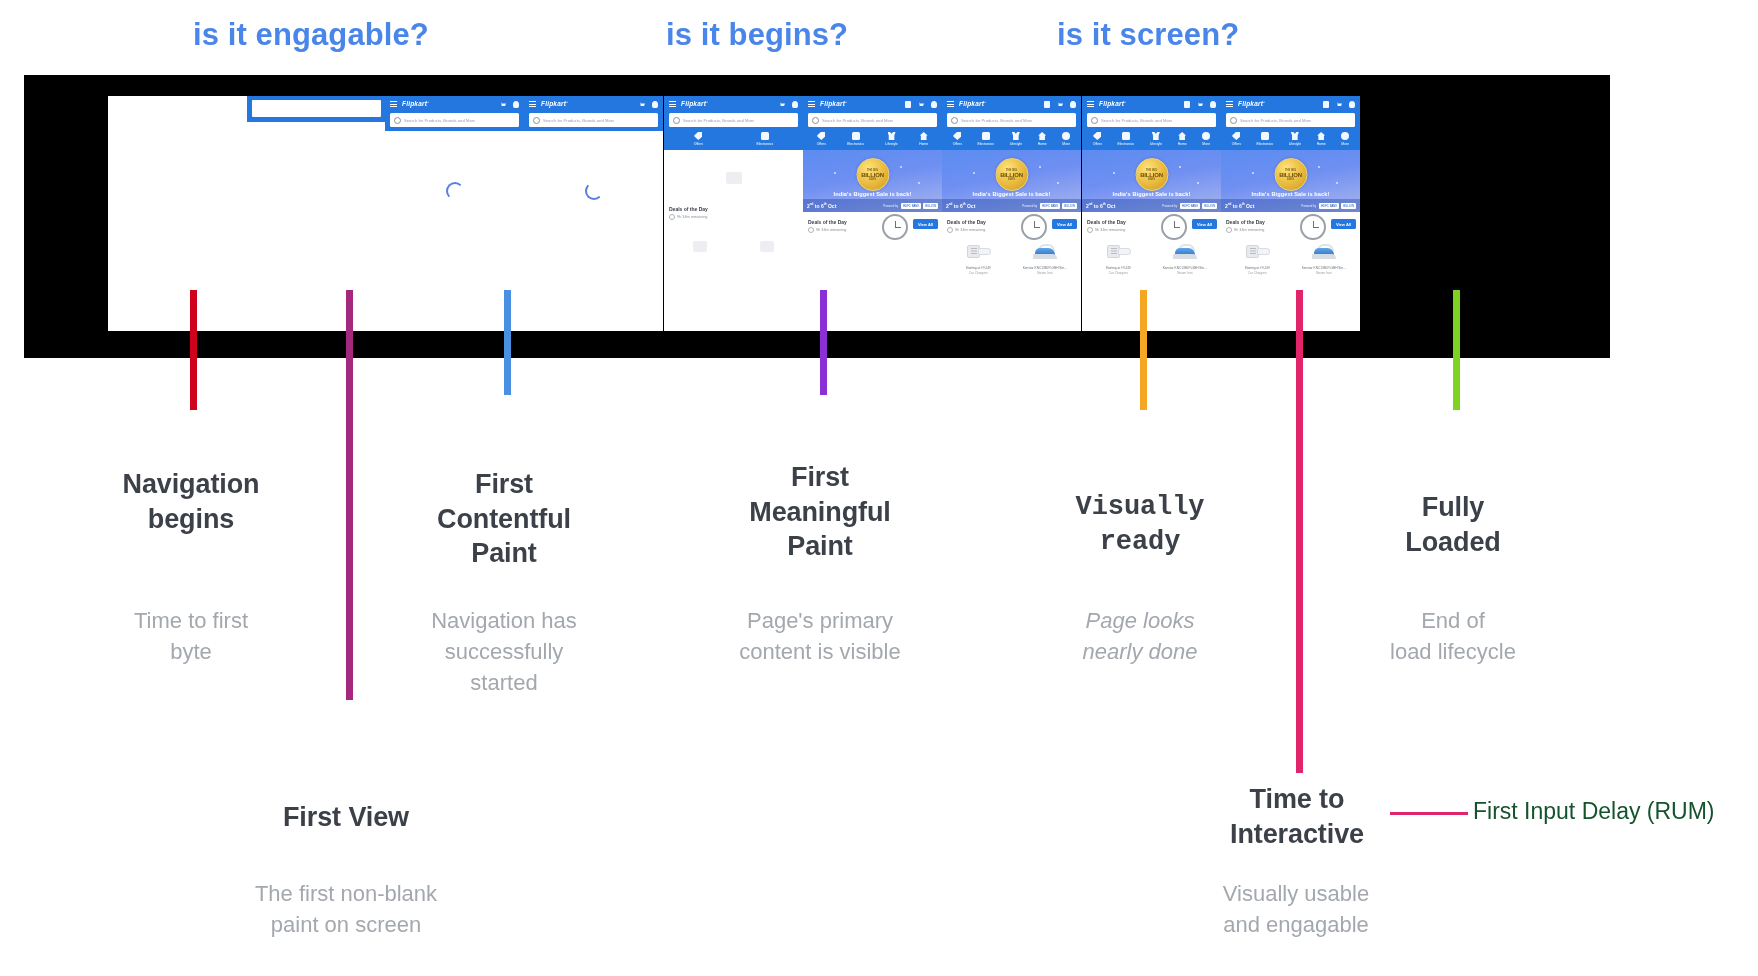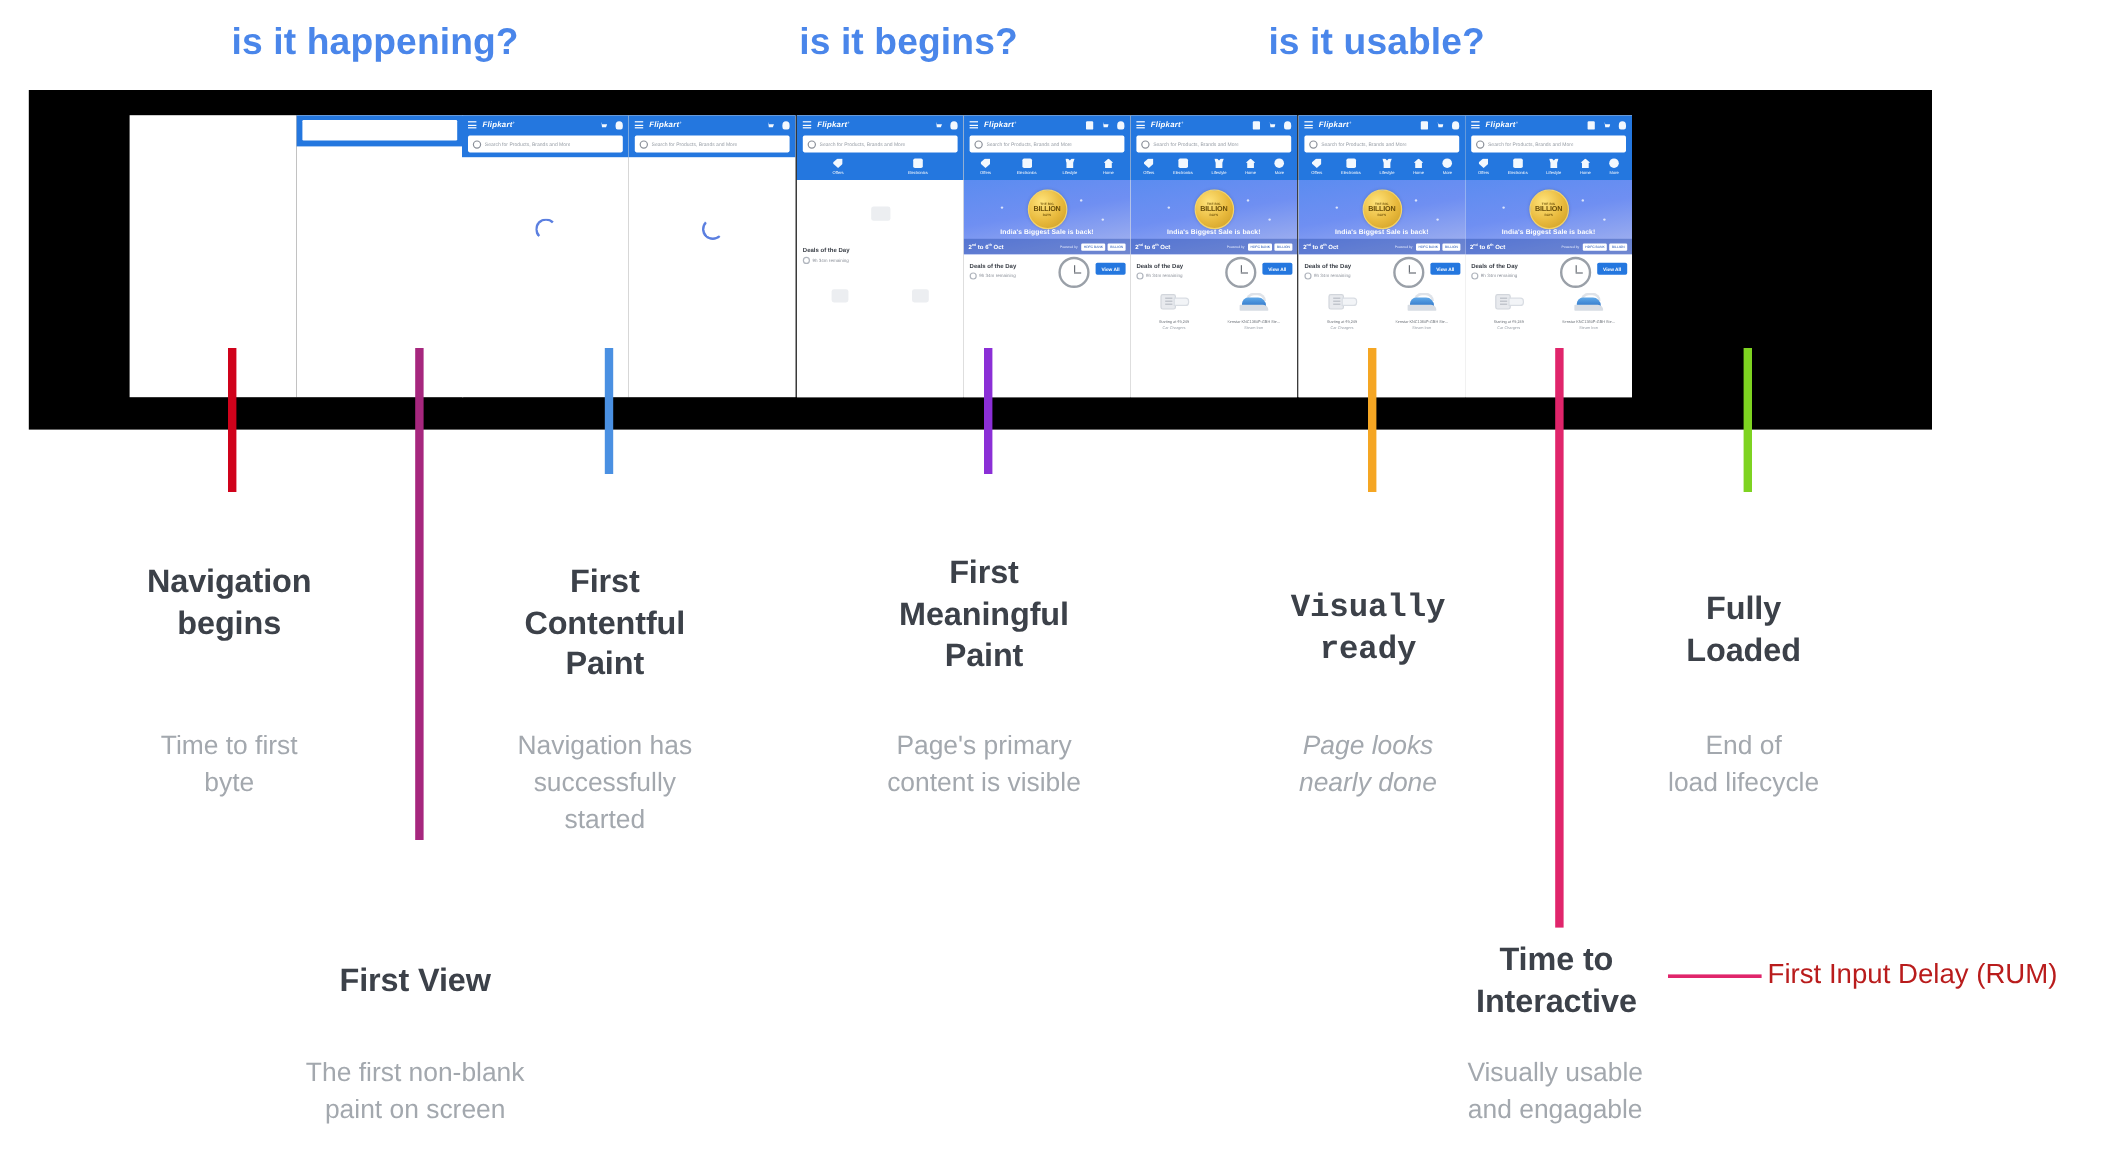--- a/index.html
+++ b/index.html
@@ -129,30 +129,30 @@
   .spinner.b{border-top-color:transparent;border-left-color:#5b7fe0;border-bottom-color:#5b7fe0;}
 
   
   .marker{position:absolute;width:7px;}
   .connector{position:absolute;height:3px;}
 
   
   .mlabel{position:absolute;text-align:center;}
   .mlabel .title{font-size:27px;font-weight:700;color:#3c4149;line-height:1.28;letter-spacing:-.1px;}
   .mlabel .desc{font-size:22px;color:#a3a8ae;line-height:1.42;font-weight:400;}
-  .fid{position:absolute;font-size:23px;color:#b91c1c;white-space:nowrap;}
+  .fid{position:absolute;font-size:23px;color:#14532d;white-space:nowrap;}
 </style>
 </head>
 <body>
 
 <div class="stage">
 
-  <div class="phase-q" style="left:193px;top:17px;">is it happening?</div>
+  <div class="phase-q" style="left:193px;top:17px;">is it engagable?</div>
   <div class="phase-q" style="left:666px;top:17px;">is it begins?</div>
-  <div class="phase-q" style="left:1057px;top:17px;">is it usable?</div>
+  <div class="phase-q" style="left:1057px;top:17px;">is it screen?</div>
 
   <div class="filmstrip">
 
     <div class="frame fr-blank" style="left:84px;"></div>
 
     <div class="frame" style="left:223px;">
       <div class="ph-top ph-searchonly">
         <div class="sbox"></div>
       </div>
     </div>

